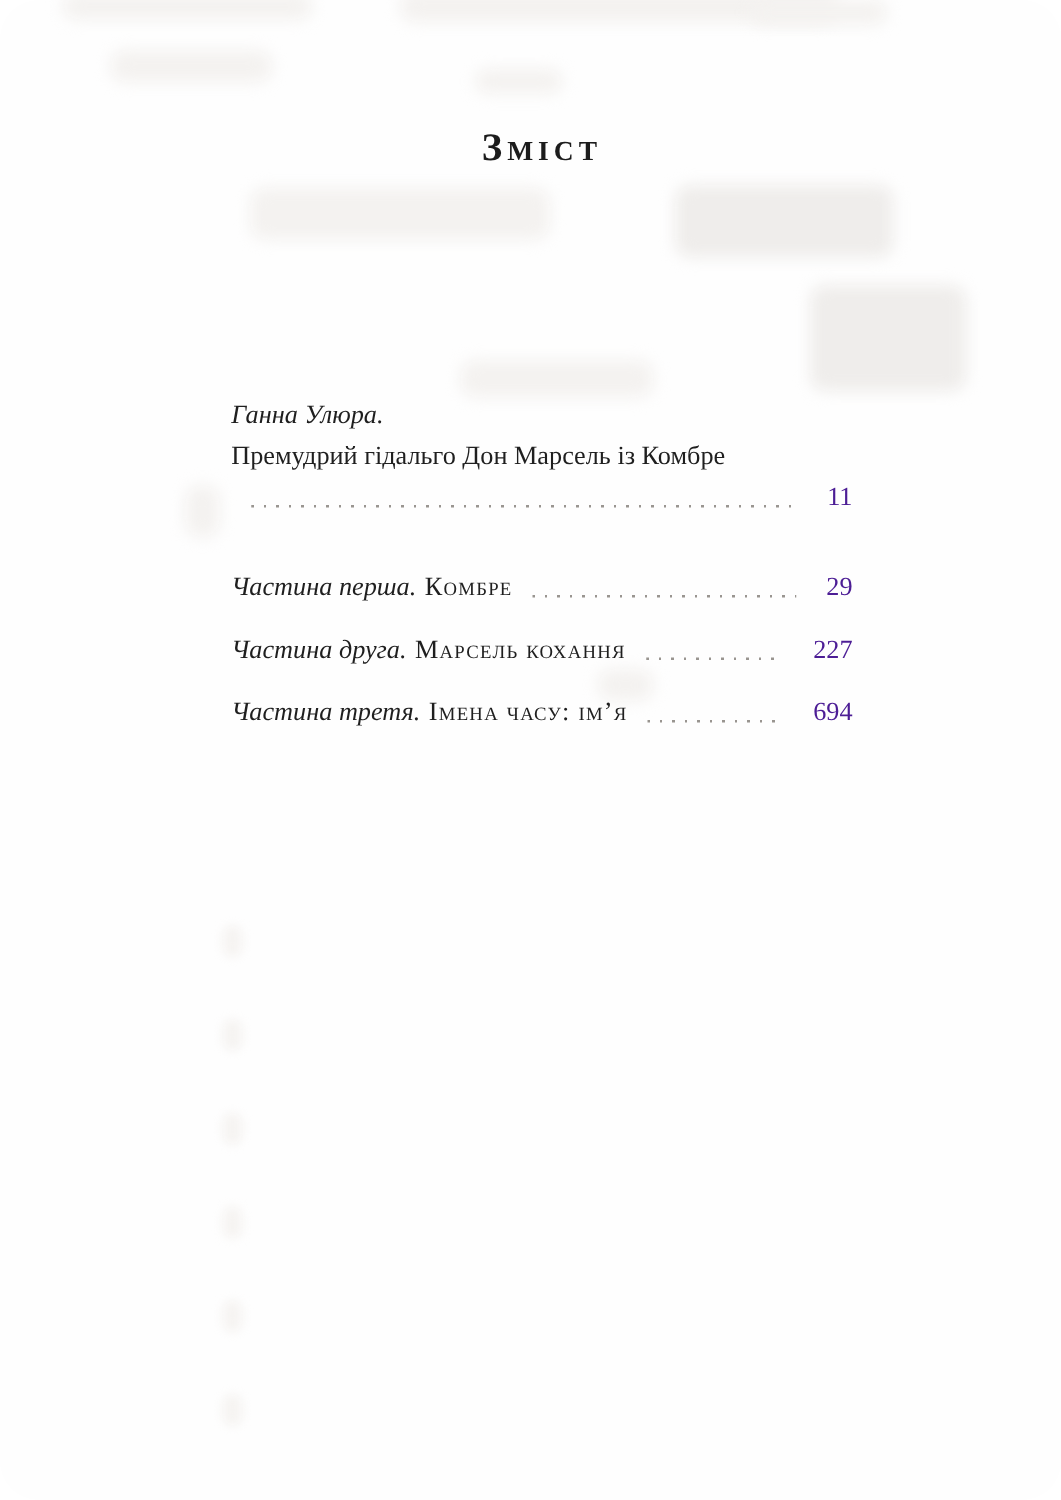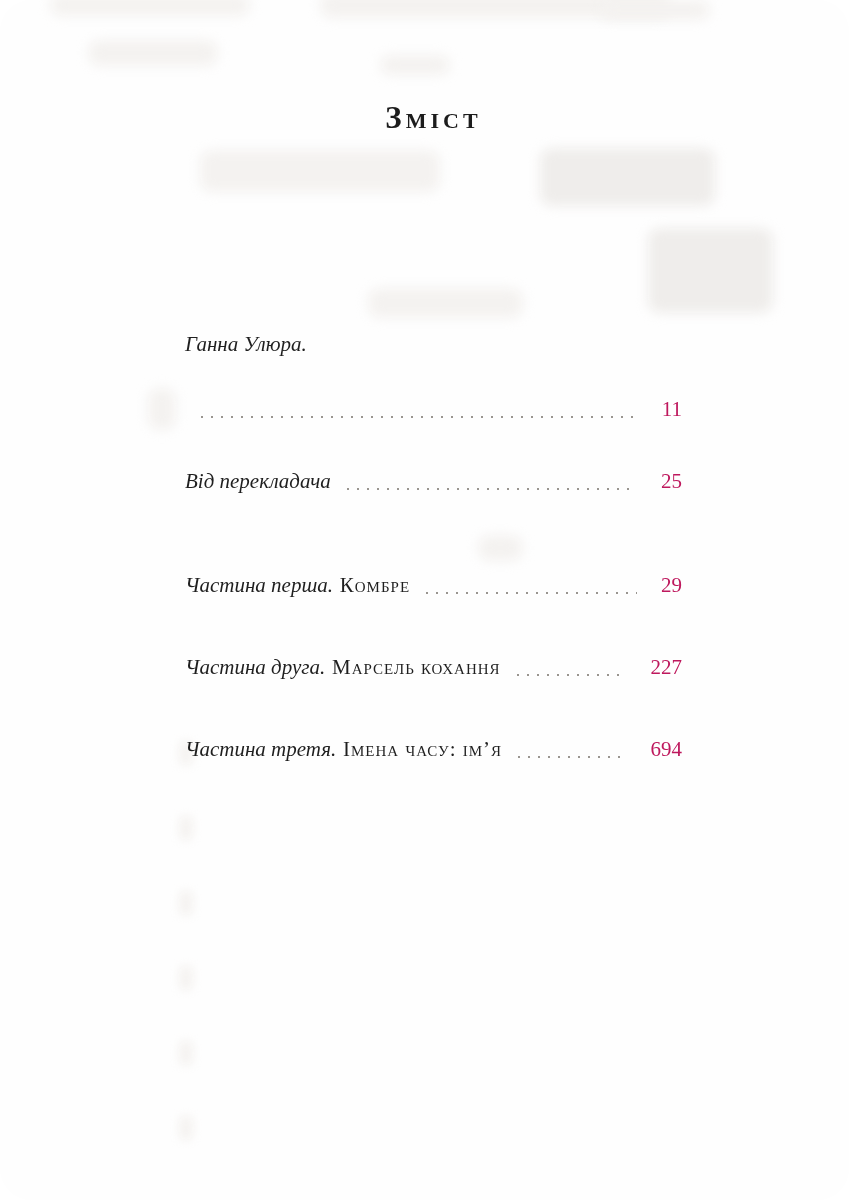--- a/index.html
+++ b/index.html
@@ -39,21 +39,21 @@
     font-weight: 600;
     font-variant: small-caps;
     letter-spacing: 4px;
     line-height: 38px;
     color: #1c1c1c;
   }
 
   .toc {
     position: absolute;
     left: 185px;
-    top: 328px;
+    top: 315px;
     width: 497px;
     font-size: 21px;
     line-height: 33px;
   }
   .line { line-height: 33px; }
   .row {
     display: flex;
     align-items: baseline;
     line-height: 33px;
   }
@@ -68,22 +68,21 @@
     flex: 1;
     height: 2px;
     align-self: flex-end;
     margin: 0 24px 8px 16px;
     background-image: repeating-linear-gradient(to right, #999590 0 2px, transparent 2px 10px);
     background-repeat: repeat-x;
     min-width: 30px;
   }
   .pagenum {
     white-space: nowrap;
-    color: #be185d;
-    margin-top: 32px;
+    color: #4c1d95;
   }
   .gap-after-first { margin-top: 7px; }
   .gap-section { margin-top: 39px; }
   .gap-part { margin-top: 17px; }
 </style>
 </head>
 <body>
 
 <div class="page">
 
@@ -106,31 +105,27 @@
     <div class="bt mark" style="left:178px; top:1040px; width:16px; height:26px;"></div>
     <div class="bt mark" style="left:178px; top:1115px; width:16px; height:26px;"></div>
   </div>
 
   <h1 class="title">Зміст</h1>
 
   <div class="toc">
 
     <div>
       <div class="line italic">Ганна Улюра.</div>
+      <div class="line">Премудрий гідальго Дон Марсель із Комбре</div>
       <div class="row">
         <span class="leader"></span>
         <span class="pagenum">11</span>
       </div>
     </div>
 
-    <div class="row gap-after-first">
-      <span class="label italic">Від перекладача</span>
-      <span class="leader"></span>
-      <span class="pagenum">25</span>
-    </div>
 
     <div class="row gap-section">
       <span class="label"><span class="italic">Частина перша.</span><span class="sc">Комбре</span></span>
       <span class="leader"></span>
       <span class="pagenum">29</span>
     </div>
 
     <div class="row gap-part">
       <span class="label"><span class="italic">Частина друга.</span><span class="sc">Марсель кохання</span></span>
       <span class="leader"></span>

